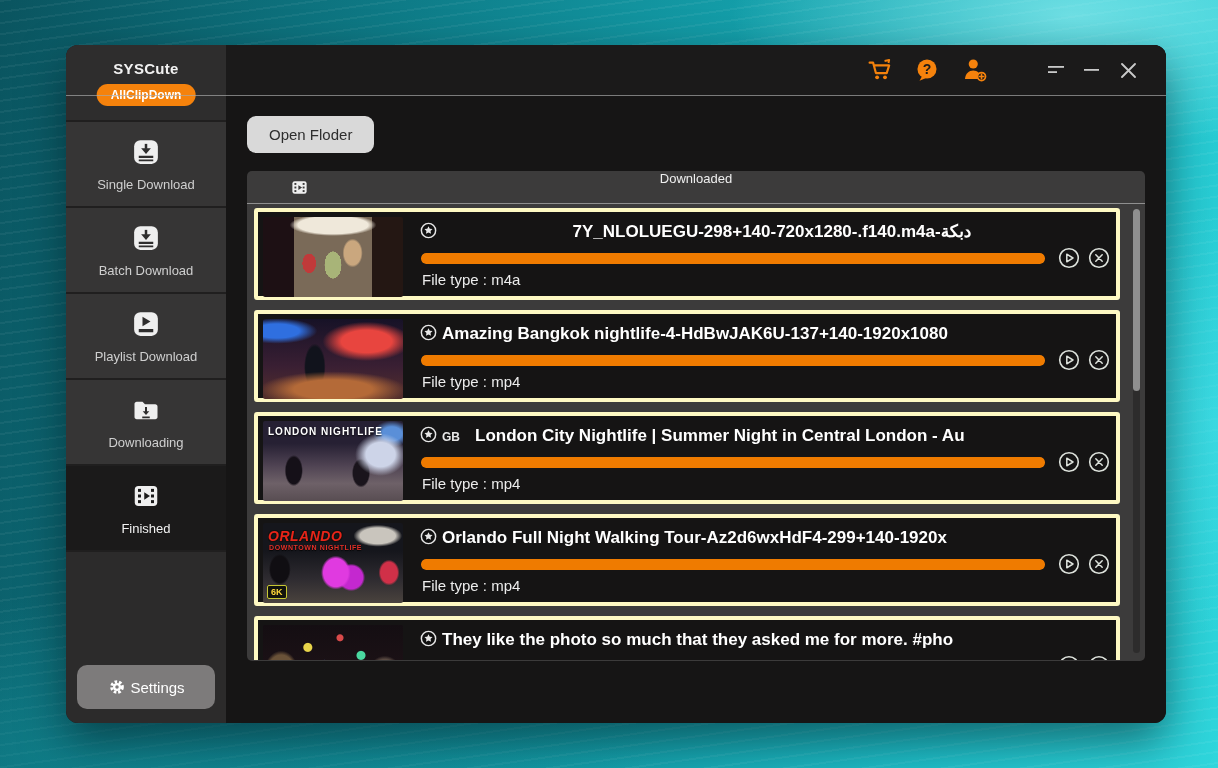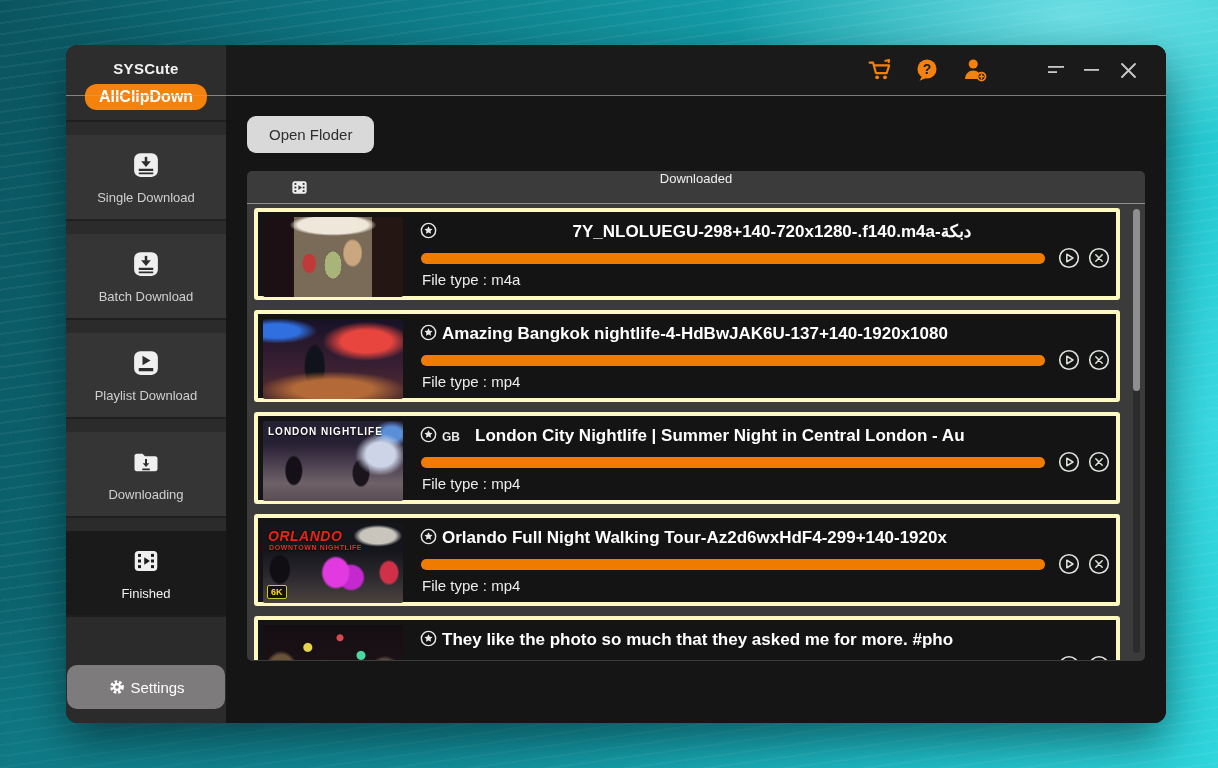--- a/index.html
+++ b/index.html
@@ -15,36 +15,36 @@
       linear-gradient(103deg, #0a545f 0%, #0e7a86 28%, #14a0ab 55%, #1fc0ca 78%, #2fd6dc 100%);
   }
   
   .app-window {
     position:absolute; left:66px; top:45px; width:1100px; height:678px;
     border-radius:12px; overflow:hidden; display:flex;
     background:#171616; box-shadow:0 18px 45px rgba(0,10,15,.5);
   }
   .header-line { position:absolute; left:0; right:0; top:50px; height:1px; background:#a6a6a6; opacity:.7; z-index:5; pointer-events:none; }
   
-  .sidebar { width:160px; flex:0 0 160px; background:#2c2b2b; display:flex; flex-direction:column; position:relative; z-index:4;gap:13px; }
+  .sidebar { width:160px; flex:0 0 160px; background:#2c2b2b; display:flex; flex-direction:column; position:relative; z-index:4; }
   .sb-header { height:77px; background:#2e2d2d; border-bottom:2px solid #201f1f; text-align:center; position:relative; }
   .brand { color:#f2f2f2; font-size:15px; font-weight:600; letter-spacing:.3px; padding-top:15px; }
   .badge-pill {
     position:absolute; left:50%; transform:translateX(-50%); top:39px; z-index:6;
-    background:#f5820c; color:#fff; font-size:16px; font-weight:bold;
+    background:#f5820c; color:#fff; font-size:12px; font-weight:bold;
     padding:4px 14px; border-radius:12px; white-space:nowrap;
   }
   .sb-item { height:86px; background:#363535; border-bottom:2px solid #201f1f;
     display:flex; flex-direction:column; align-items:center; justify-content:center; gap:6px; cursor:pointer; }
   .sb-item.selected { background:#1b1a1a; }
   .sb-item .lbl { color:#cfcfcf; font-size:13px; }
   .sb-item.selected .lbl { color:#f2f2f2; }
   .sb-bottom { flex:1; display:flex; align-items:flex-end; justify-content:center; padding-bottom:14px; }
   .settings-btn {
-    width:158px; height:44px; background:#7d7b7b; border:none; border-radius:10px;
+    width:138px; height:44px; background:#7d7b7b; border:none; border-radius:10px;
     color:#fff; font-size:15px; font-family:inherit; display:flex; align-items:center; justify-content:center; gap:3px; cursor:pointer;
   }
   
   .main { flex:1; position:relative; background:#161515; }
   .topbar { height:50px; background:#1b1a1a; display:flex; align-items:center; justify-content:flex-end; padding-right:26px; }
   .tb-icon { width:30px; height:30px; display:flex; align-items:center; justify-content:center; cursor:pointer; }
   .gap-lg { margin-right:42px; }
   .tb-ctl { width:24px; height:24px; display:flex; align-items:center; justify-content:center; margin-left:12px; cursor:pointer; }
   .open-btn {
     margin:21px 0 0 21px; height:37px; padding:0 22px; background:#d9d9d9; border:none;

